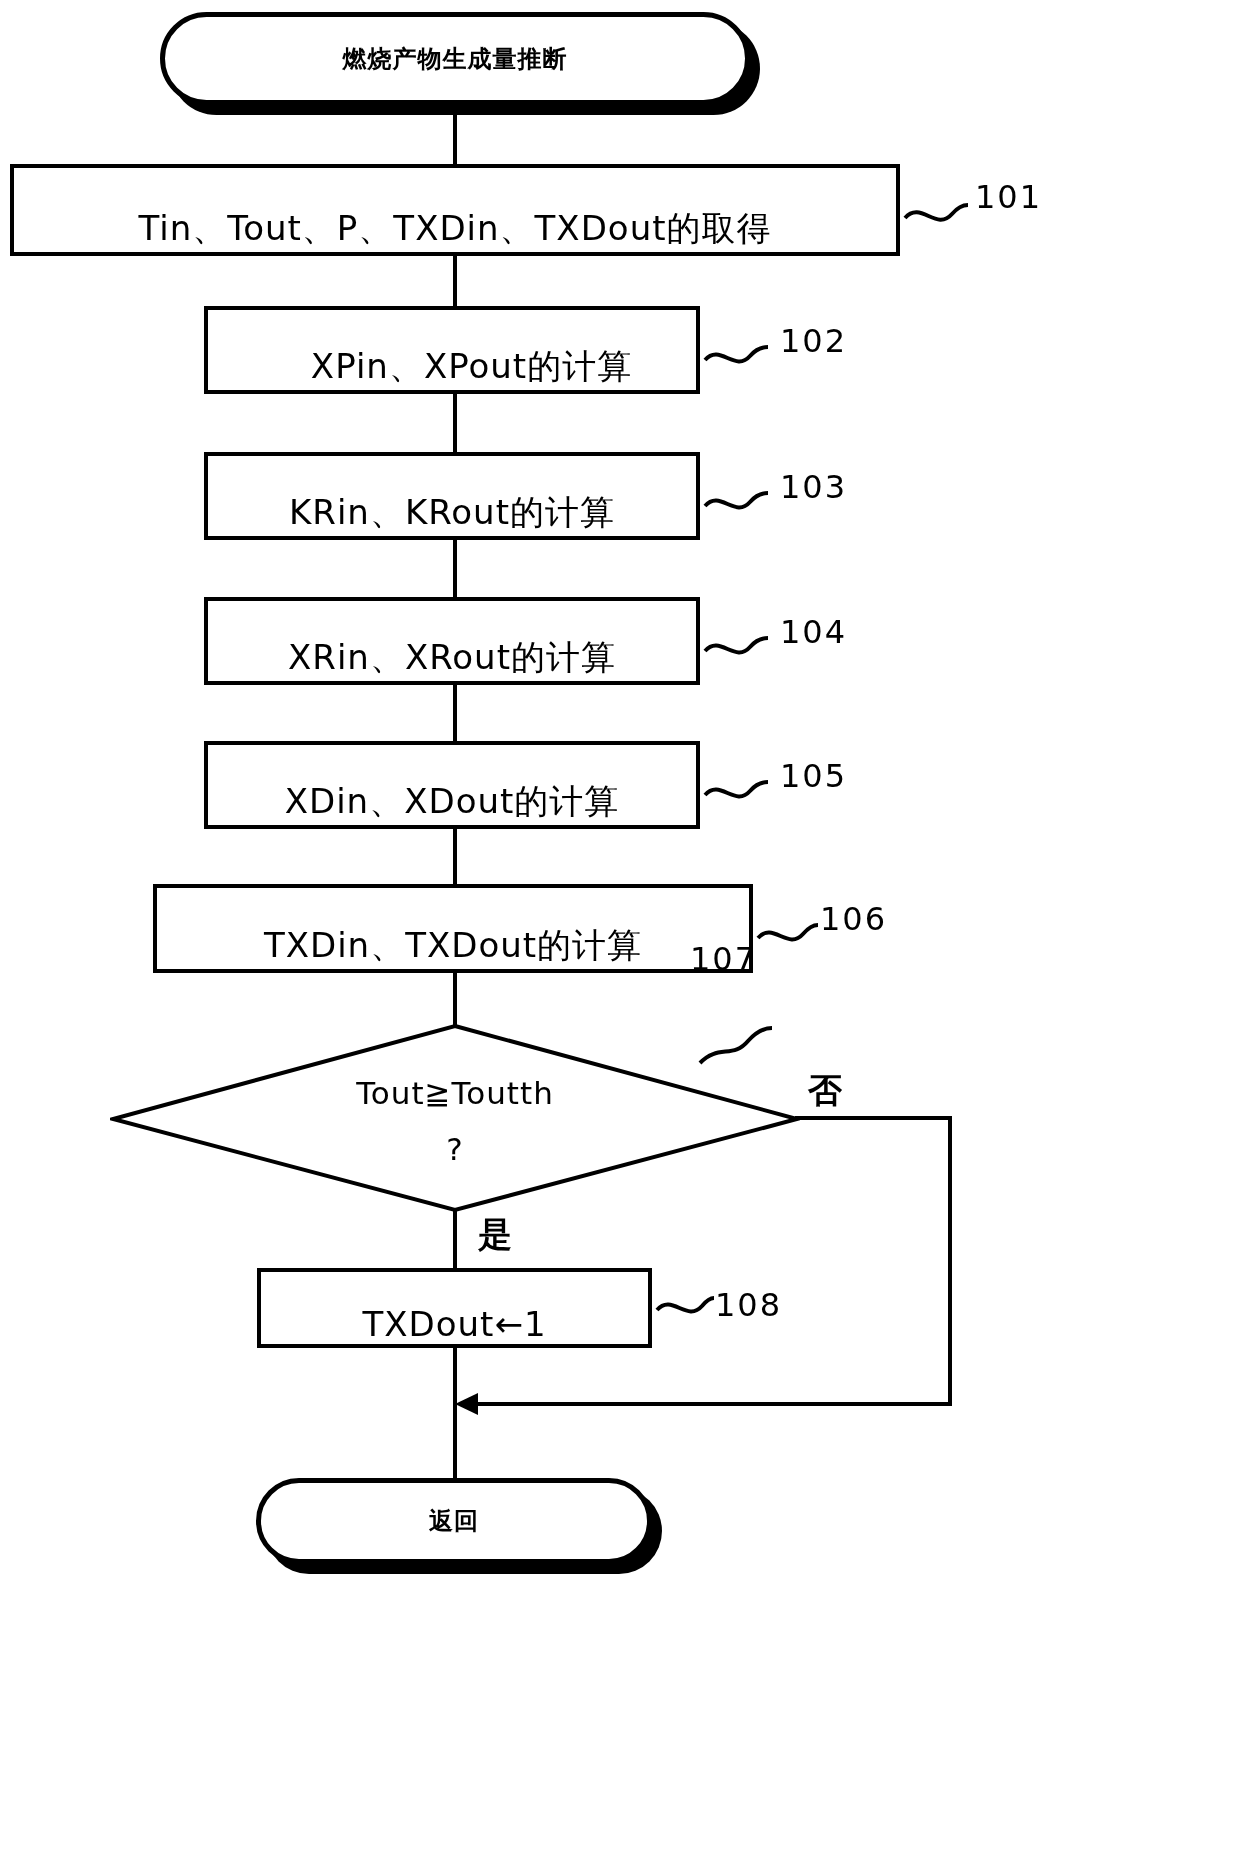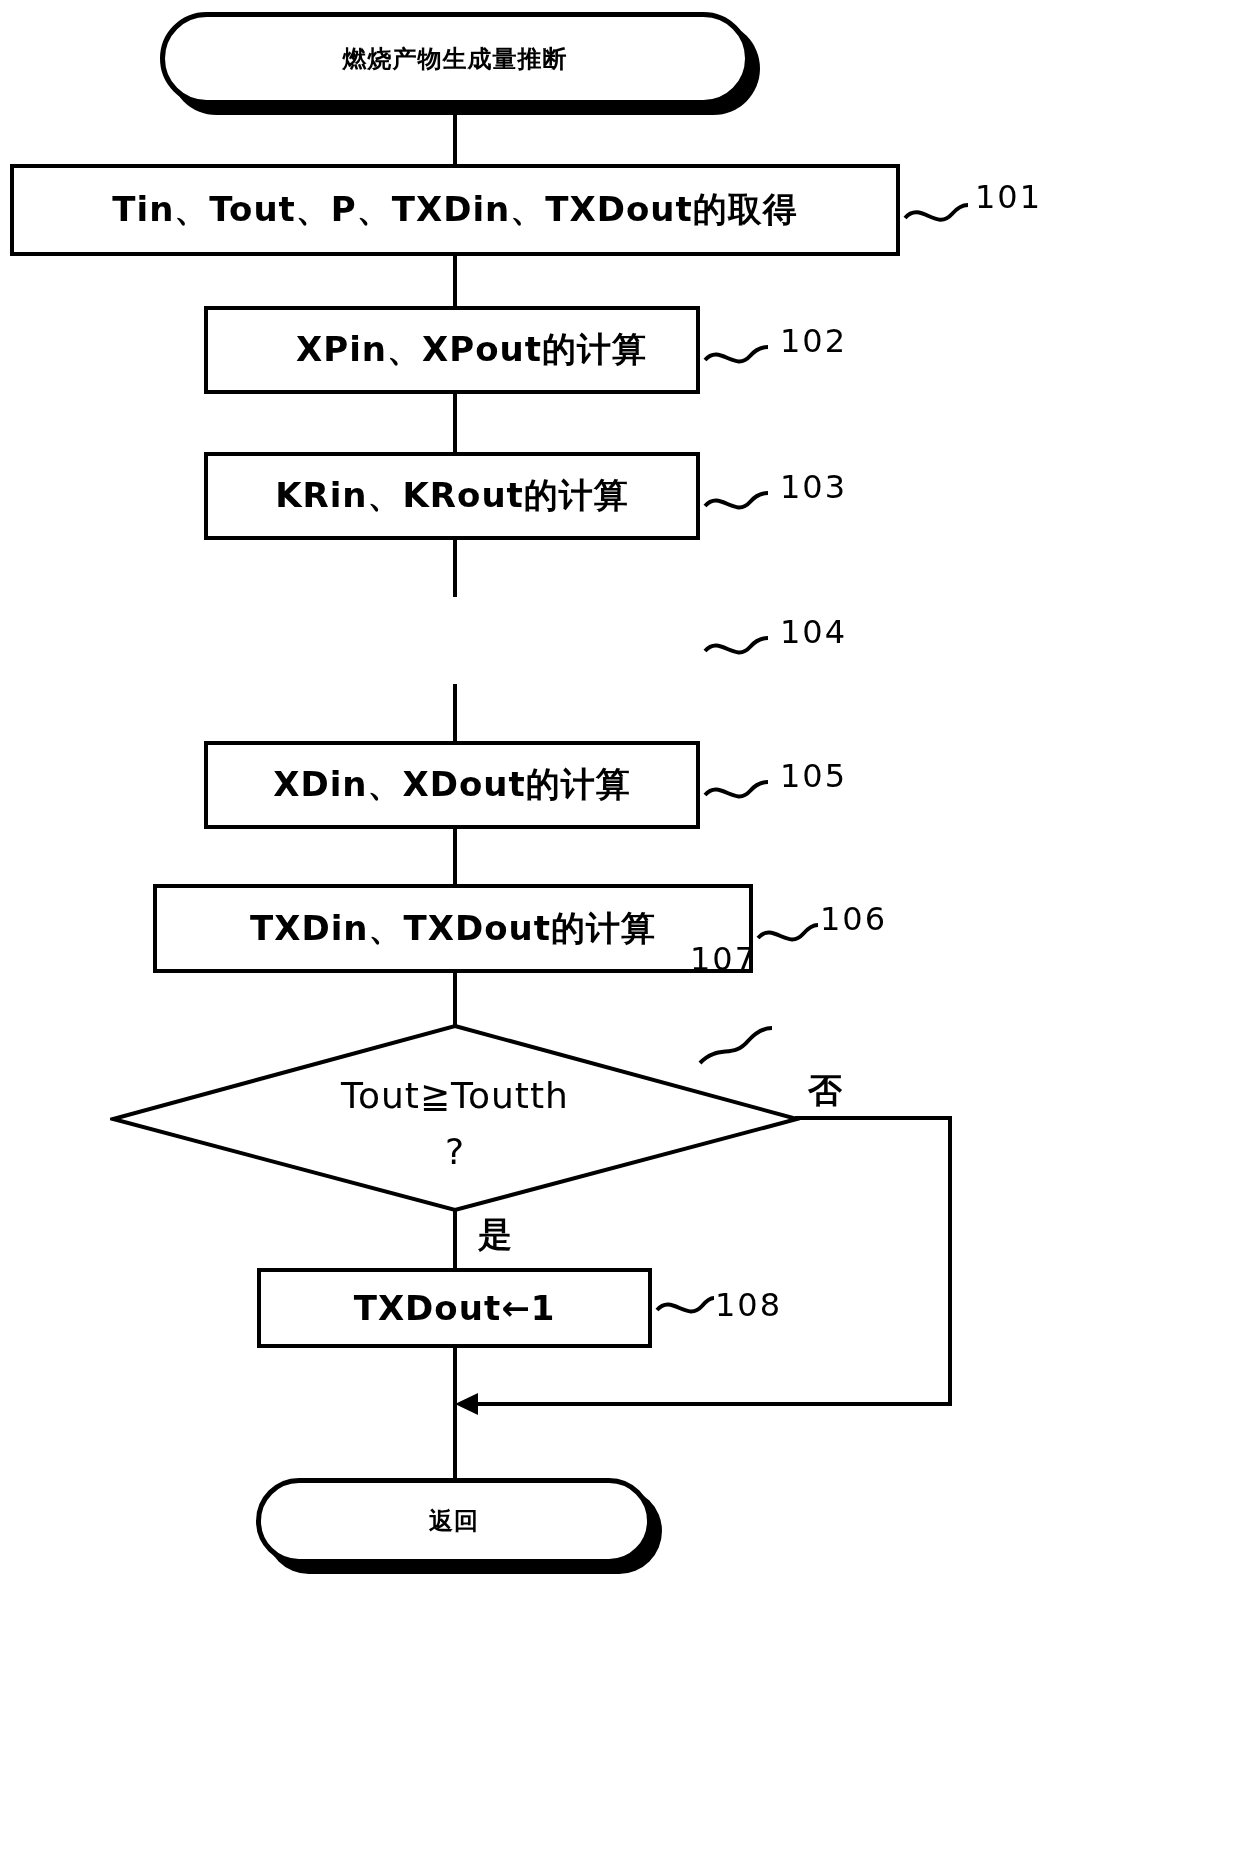--- a/index.html
+++ b/index.html
@@ -30,21 +30,22 @@
     align-items: center;
     justify-content: center;
     background: #ffffff;
     border: 4px solid #000000;
     text-align: center;
     letter-spacing: 1px;
   }
 
   .proc {
     font-size: 34px;
-    font-weight: 700;
+    font-weight: 400;
+    align-items: flex-end;
   }
 
   
   .term {
     border-radius: 60px;
     border-width: 5px;
     font-size: 24px;
     font-weight: 700;
     box-shadow: 10px 10px 0 0 #000000;
   }
@@ -53,21 +54,21 @@
     position: absolute;
   }
   .diamond-wrap svg {
     display: block;
   }
   .diamond-label {
     position: absolute;
     left: 0;
     width: 100%;
     text-align: center;
-    font-size: 36px;
+    font-size: 31px;
     font-weight: 500;
     letter-spacing: 1px;
   }
 
   .tag {
     position: absolute;
     font-size: 32px;
     font-weight: 500;
     letter-spacing: 2px;
     white-space: nowrap;
@@ -143,20 +144,23 @@
   </svg>
 
   <div class="node proc" style="left:204px; top:452px; width:496px; height:88px;">
     <span>KRin、KRout的计算</span>
   </div>
   <div class="tag" style="left:780px; top:468px;">103</div>
   <svg class="lines" viewBox="0 0 1254 1869" xmlns="http://www.w3.org/2000/svg">
     <path d="M 705 506 C 720 489, 735 519, 750 502 C 756 495, 762 493, 768 493" fill="none" stroke="#000" stroke-width="4"></path>
   </svg>
 
+  <div class="node proc" style="left:204px; top:597px; width:496px; height:88px;">
+    <span>XRin、XRout的计算</span>
+  </div>
   <div class="tag" style="left:780px; top:613px;">104</div>
   <svg class="lines" viewBox="0 0 1254 1869" xmlns="http://www.w3.org/2000/svg">
     <path d="M 705 651 C 720 634, 735 664, 750 647 C 756 640, 762 638, 768 638" fill="none" stroke="#000" stroke-width="4"></path>
   </svg>
 
   <div class="node proc" style="left:204px; top:741px; width:496px; height:88px;">
     <span>XDin、XDout的计算</span>
   </div>
   <div class="tag" style="left:780px; top:757px;">105</div>
   <svg class="lines" viewBox="0 0 1254 1869" xmlns="http://www.w3.org/2000/svg">

